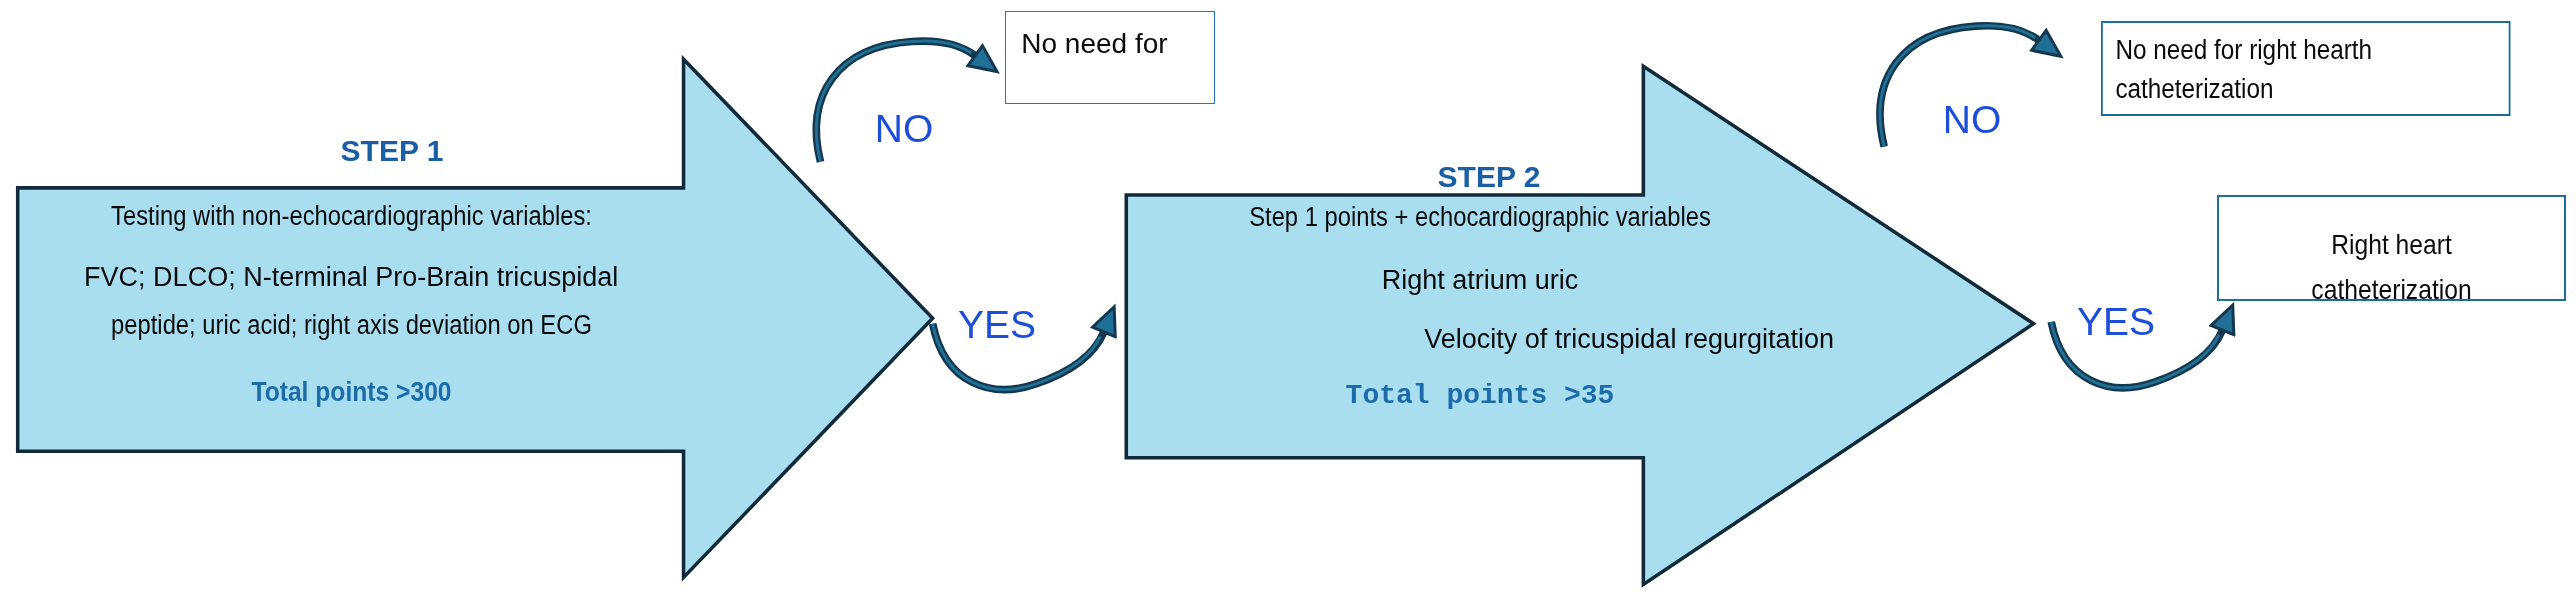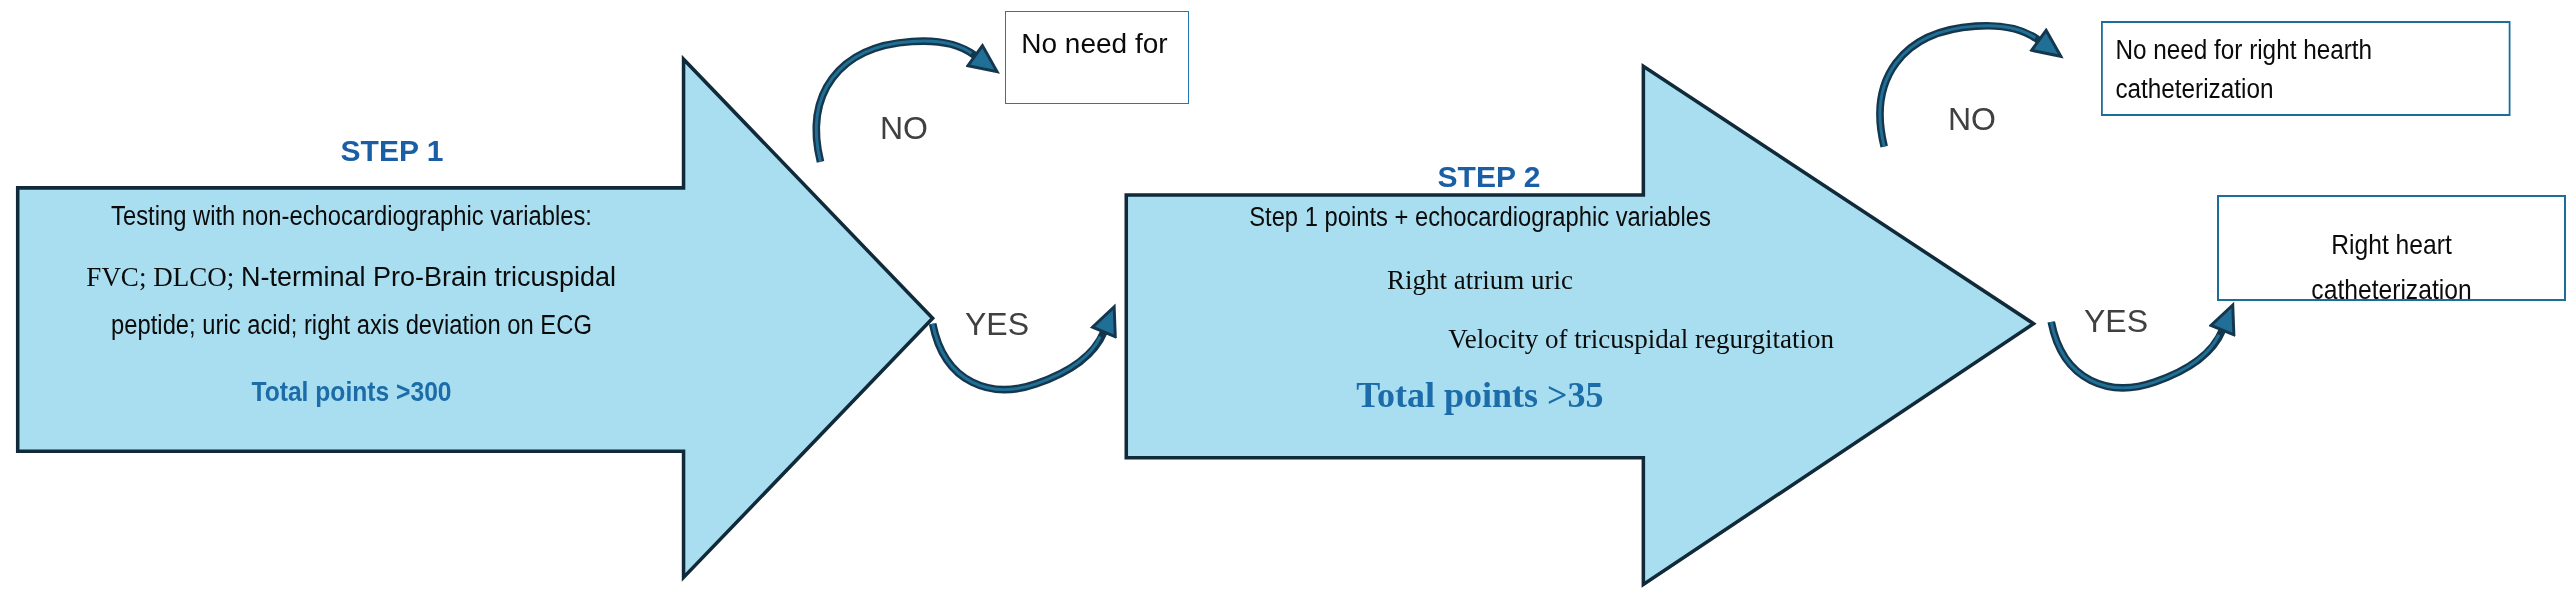--- a/index.html
+++ b/index.html
@@ -18,24 +18,24 @@
     position:relative;width:2576px;height:593px;background:#ffffff;overflow:hidden;
     font-family:"Liberation Sans",sans-serif;color:var(--text_black);
   }
   .canvas svg.layer{position:absolute;left:0;top:0;}
   .abs{position:absolute;}
   .ctr{text-align:center;}
   .step-title{font-size:30px;font-weight:bold;color:var(--accent_blue);letter-spacing:0px;}
   .bodyline{font-size:27px;line-height:33px;white-space:nowrap;}
   .narrow{transform:scaleX(0.88);transform-origin:center center;}
   .narrow-left{transform:scaleX(0.90);transform-origin:left center;}
-  .serif{font-family:Liberation Serif, serif;}
+  .serif{font-family:Liberation Sans, sans-serif;}
   .total1{font-weight:bold;color:var(--total_blue);font-size:28px;}
-  .total2{font-weight:bold;color:var(--total_blue);font-size:36px;font-family:Liberation Serif, serif;}
-  .decision-label{font-size:32px;line-height:33px;color:#404040;}
+  .total2{font-weight:bold;color:var(--total_blue);font-size:28px;font-family:Liberation Mono, monospace;}
+  .decision-label{font-size:39px;line-height:33px;color:#1d4ed8;}
   .outcome-box{
     position:absolute;background:#ffffff;box-sizing:border-box;
     font-size:28px;color:var(--text_black);
   }
   .box-light{border:1.8px solid var(--box_border_light);}
   .box-dark{border:2.4px solid var(--box_border_dark);}
   .big-arrow{fill:var(--arrow_fill);stroke:var(--arrow_border);stroke-width:6;}
   .conn-dark{fill:none;stroke:var(--connector_dark);stroke-width:13;}
   .conn-teal{fill:none;stroke:var(--connector_teal);stroke-width:5;}
   .arrowhead-fill{fill:var(--connector_teal);stroke:var(--connector_dark);stroke-width:5;stroke-linejoin:miter;}
@@ -83,21 +83,21 @@
 
   <div class="abs ctr bodyline" style="left:17.7px;top:261px;width:667px;"><span class="serif">FVC; DLCO; </span><span>N-terminal Pro-Brain tricuspidal</span></div>
 
   <div class="abs ctr bodyline narrow" style="left:17.7px;top:309px;width:667px;">peptide; uric acid; right axis deviation on ECG</div>
 
   <div class="abs ctr bodyline total1 narrow" style="left:17.7px;top:375px;width:667px;">Total points &gt;300</div>
 
   <div class="abs ctr decision-label" style="left:845px;top:112px;width:118px;">NO</div>
   <div class="abs ctr decision-label" style="left:938px;top:308px;width:118px;">YES</div>
 
-  <div class="outcome-box box-light" style="left:1005px;top:11.2px;width:184px;height:93px;padding:9.4px 5.9px 0 15.3px;line-height:43px;">
+  <div class="outcome-box box-light" style="left:1005px;top:11.2px;width:210px;height:93px;padding:9.4px 5.9px 0 15.3px;line-height:43px;">
     <div>No need for</div>
   </div>
 
   <div class="abs ctr step-title" style="left:1371px;top:136px;width:236px;margin-top:24px;">STEP 2</div>
 
   <div class="abs ctr bodyline narrow" style="left:1126px;top:201px;width:708px;">Step 1 points + echocardiographic variables</div>
 
   <div class="abs ctr bodyline serif" style="left:1126px;top:264px;width:708px;">Right atrium uric</div>
 
   <div class="abs ctr bodyline serif" style="left:1126px;top:323px;width:708px;text-align:right;">Velocity of tricuspidal regurgitation</div>

